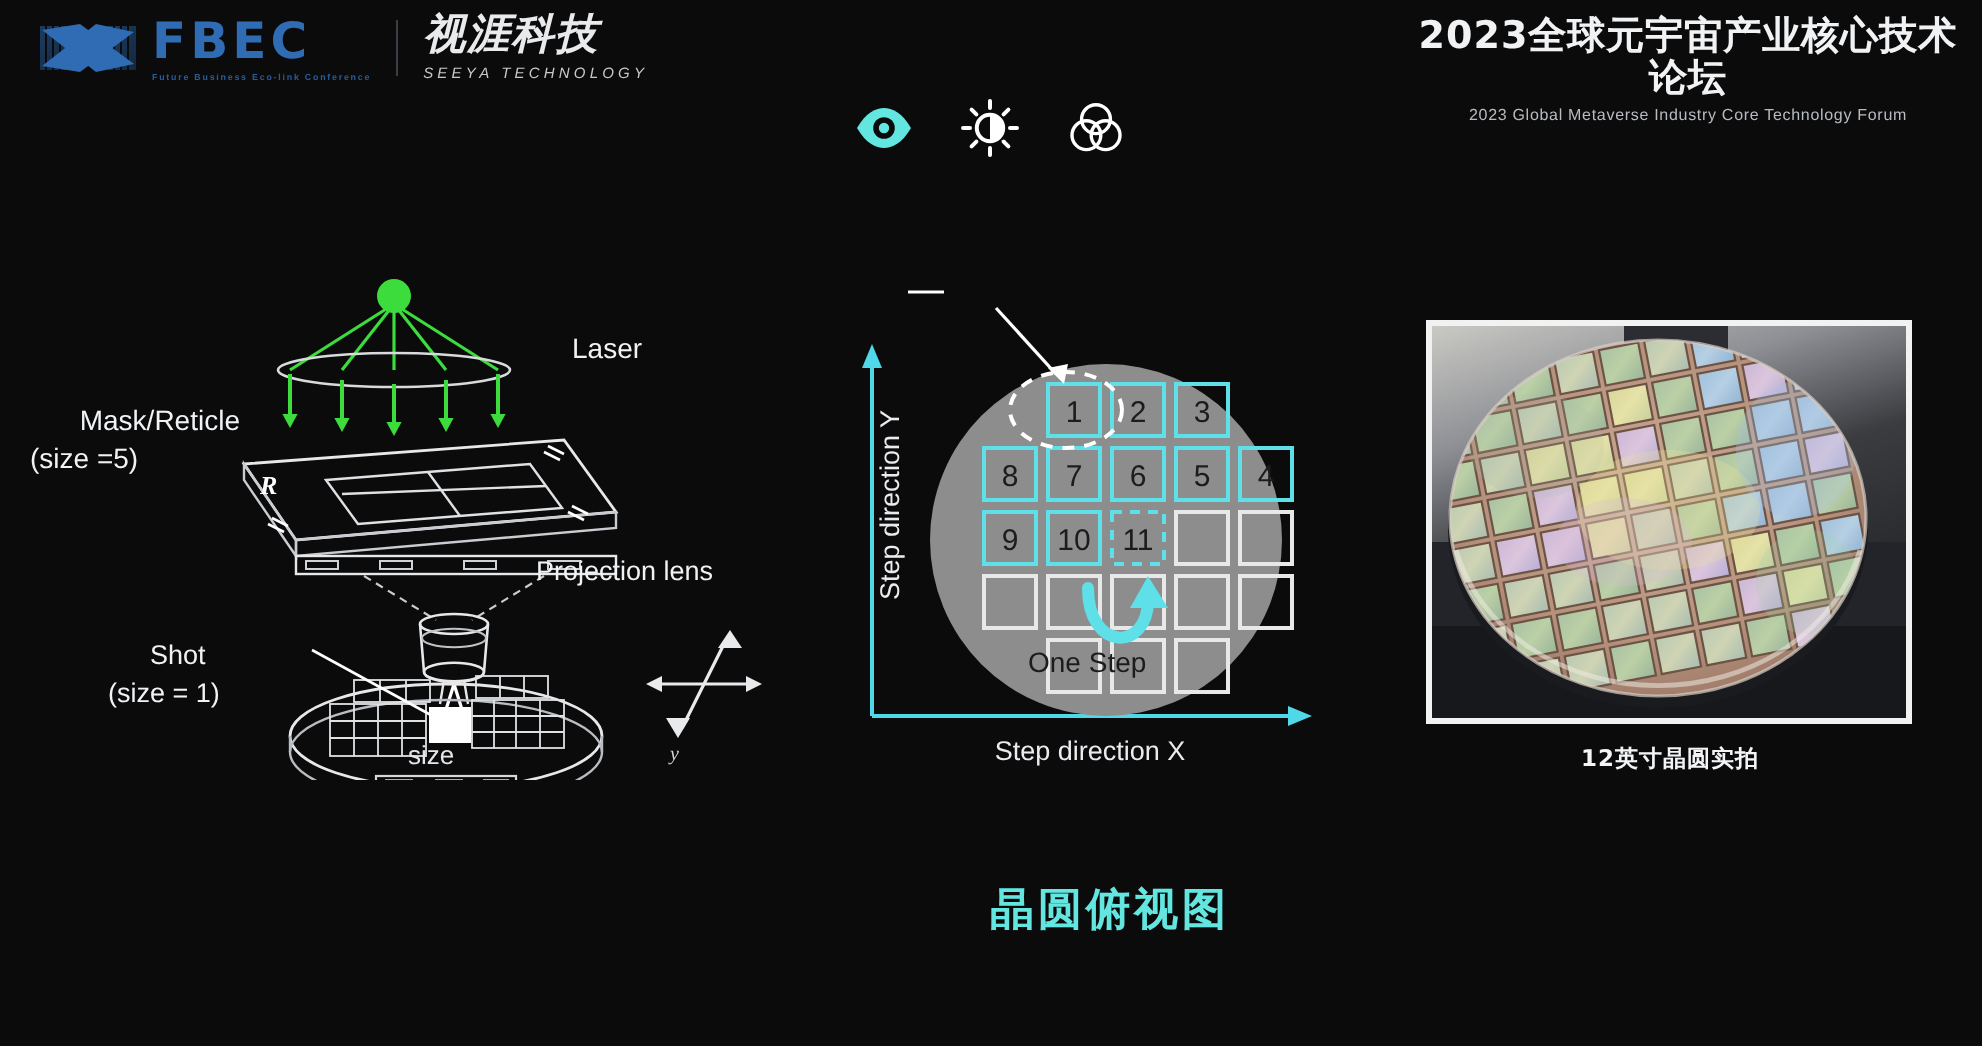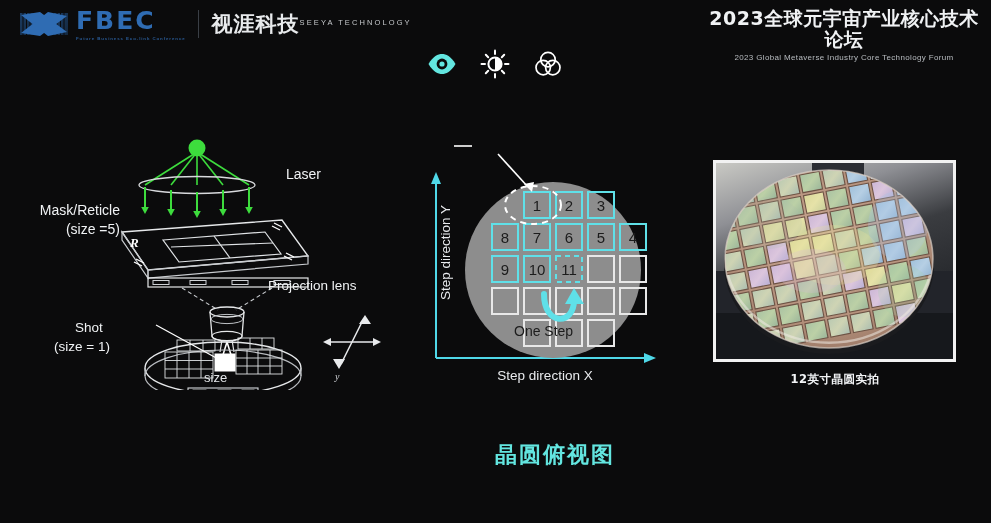--- a/index.html
+++ b/index.html
@@ -20,21 +20,21 @@
   .fbec-text{
     font-family:"DejaVu Sans",sans-serif;
     font-weight:bold;font-size:25px;letter-spacing:2px;
     color:#2f6cb3;line-height:1;
   }
   .fbec-sub{
     font-size:4.4px;letter-spacing:.9px;color:#2a5c99;
     margin-top:3px;font-weight:bold;white-space:nowrap;
   }
   .divider-v{width:1px;height:28px;background:#3a3f46;margin:0 13px 0 12px;}
-  .seeya-wrap{display:flex;flex-direction:row;justify-content:center;}
+  .seeya-wrap{display:flex;flex-direction:column;justify-content:center;font-style:italic;}
   .seeya-cn{
     font-size:21px;font-weight:bold;color:#e8eaec;letter-spacing:1px;line-height:1;
     font-family:"DejaVu Sans",sans-serif;
   }
   .seeya-en{font-size:7.5px;letter-spacing:2.1px;color:#c6c9cc;margin-top:4px;}
 
   .event-title{position:absolute;right:12px;top:8px;text-align:center;width:270px;}
   .event-cn{
     font-size:19px;font-weight:bold;color:#f0f2f4;letter-spacing:.5px;line-height:1.1;
     font-family:"DejaVu Sans",sans-serif;
@@ -282,21 +282,21 @@
         <polygon points="305,185 299,194 311,194"></polygon>
         <polygon points="279,239 273,229 285,229"></polygon>
       </g>
       <text x="275" y="250" fill="#cfd2d6" font-size="10" font-style="italic" font-family="Liberation Serif, serif">y</text>
     </svg>
 
     
     <div style="position:absolute;left:226px;top:36px;color:#f0f2f4;font-size:14px;">Laser</div>
 
     <div style="position:absolute;left:-45px;top:72px;color:#f0f2f4;font-size:14px;text-align:right;width:105px;">Mask/Reticle</div>
-    <div style="position:absolute;left:-45px;top:91px;color:#f0f2f4;font-size:14px;text-align:right;width:105px;">(size =5)</div>
+    <div style="position:absolute;left:-45px;top:91px;color:#f0f2f4;font-size:14px;text-align:left;width:105px;">(size =5)</div>
 
     <div style="position:absolute;left:208px;top:148px;color:#f0f2f4;font-size:13.5px;">Projection lens</div>
 
     <div style="position:absolute;left:15px;top:190px;color:#f0f2f4;font-size:13.5px;">Shot</div>
     <div style="position:absolute;left:-6px;top:209px;color:#f0f2f4;font-size:13.5px;">(size = 1)</div>
 
     <div style="position:absolute;left:144px;top:240px;color:#e4e7ea;font-size:13px;">size</div>
   </div>
 
   <div class="panel" id="panel-mid">

